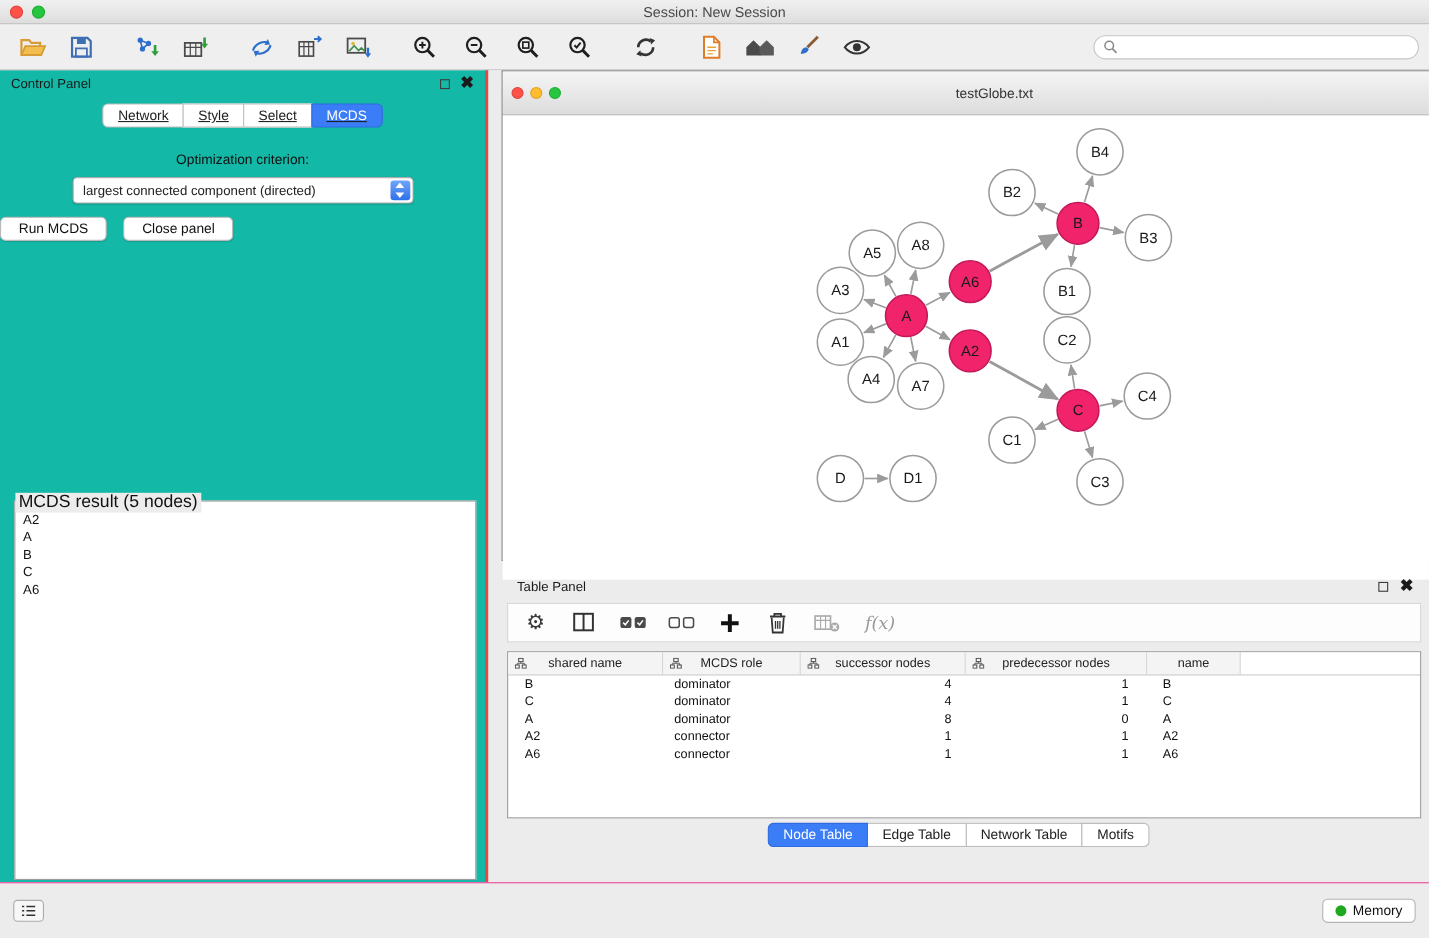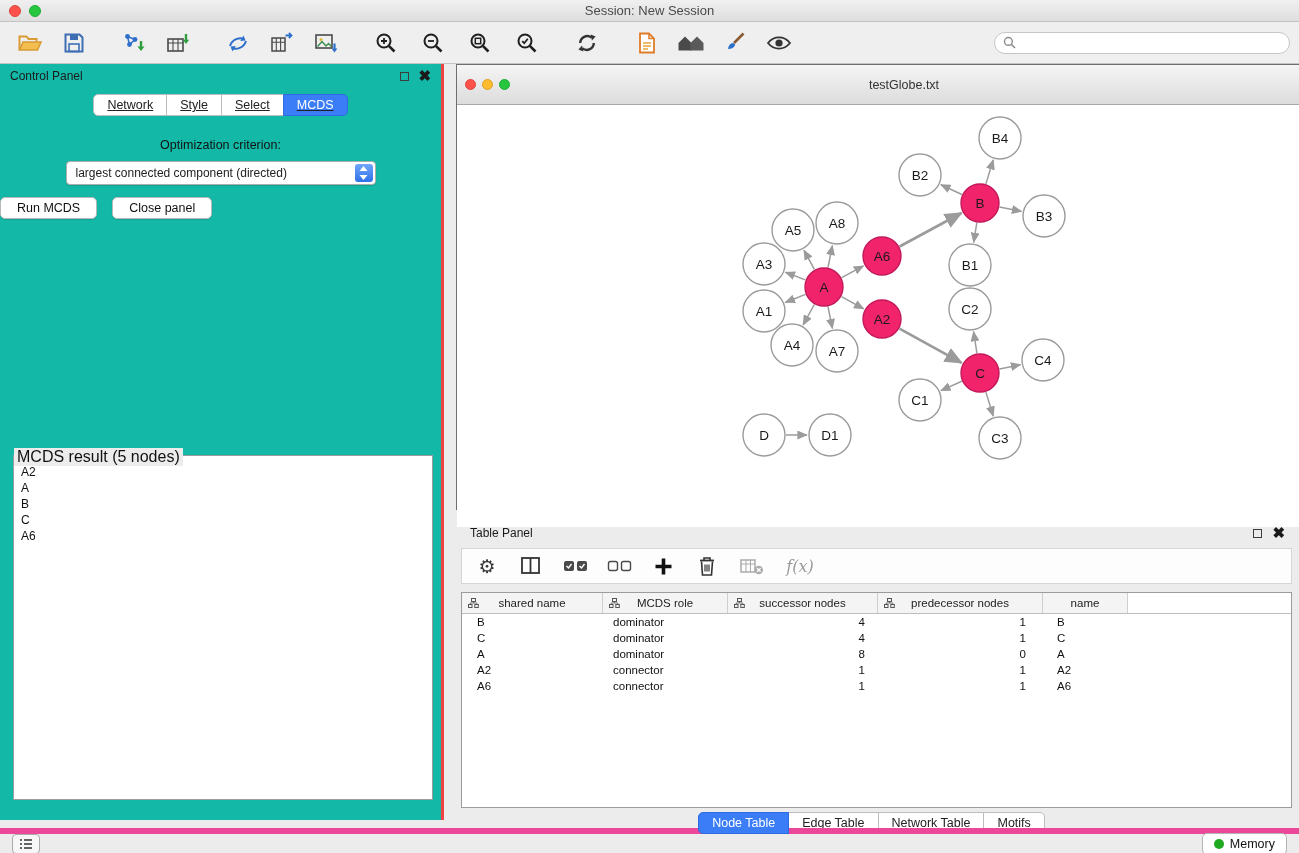--- a/index.html
+++ b/index.html
@@ -81,39 +81,39 @@
   .tp-header { height:22px; display:flex; align-items:center; padding:0 14px 0 26px; font-size:12px; color:#1a1a1a; }
   .tp-header .ph-icons { margin-left:auto; display:flex; align-items:center; gap:10px; }
   .tp-toolbar {
     margin:4px 7px 0 17px; height:36px; background:#FDFDFD; border:1px solid #D5D5D5;
     display:flex; align-items:center; gap:10px; padding-left:8px;
   }
   .tp-toolbar .tbi { width:34px; height:30px; display:flex; align-items:center; justify-content:center; background:transparent; border:none; cursor:default; }
   .gear-glyph { font-size:19px; color:#3a3a3a; line-height:1; }
   .fx { font-family:"DejaVu Serif", serif; font-style:italic; font-size:16px; color:#9a9a9a; }
 
-  .tp-table { margin:8px 7px 0 17px; height:216px; border:1px solid #9C9C9C; background:#fff; overflow:hidden; }
+  .tp-table { margin:8px 7px 0 17px; height:152px; border:1px solid #9C9C9C; background:#fff; overflow:hidden; }
   .tgrid { display:grid; grid-template-columns:141px 125px 150px 165px 85px 1fr; }
   .thead { border-bottom:1px solid #BEBEBE; }
   .thcell {
     position:relative; height:20px; background:#F4F4F4; border-right:1px solid #CFCFCF;
     display:flex; align-items:center; justify-content:center; font-size:11.5px; color:#222;
   }
   .thcell .sort-ic { position:absolute; left:6px; top:5px; }
   .thfill { background:#fff; border-right:none; }
   .trow { display:grid; grid-template-columns:141px 125px 150px 165px 85px 1fr; height:16px; }
   .tcell { font-size:11.5px; line-height:16px; color:#111; white-space:nowrap; overflow:hidden; }
   .c0 { padding-left:15px; } .c1 { padding-left:10px; }
   .c2 { text-align:right; padding-right:13px; } .c3 { text-align:right; padding-right:17px; }
   .c4 { padding-left:14px; }
   .tp-tabs { margin-top:4px; }
 
   .statusbar {
-    position:absolute; left:0; right:0; bottom:0; height:25px; background:#ECECEC;
-    border-top:6px solid #ec4899; display:flex; align-items:center; padding:0 12px;
+    position:absolute; left:0; right:0; bottom:0; height:51px; background:#ECECEC;
+    border-top:1px solid #ec4899; display:flex; align-items:center; padding:0 12px;
   }
   .status-left-btn { width:28px; height:20px; border:1px solid #ABABAB; border-radius:4px; background:#F7F7F7; display:flex; align-items:center; justify-content:center; cursor:default; }
   .memory-btn {
     margin-left:auto; height:22px; border:1px solid #B5B5B5; border-radius:5px; background:#fff;
     display:flex; align-items:center; gap:6px; padding:0 11px; font-size:12.5px; color:#111; cursor:default;
   }
   .memdot { width:10px; height:10px; border-radius:50%; background:#1FA91F; }
   svg { display:block; }
 </style>
 </head>

